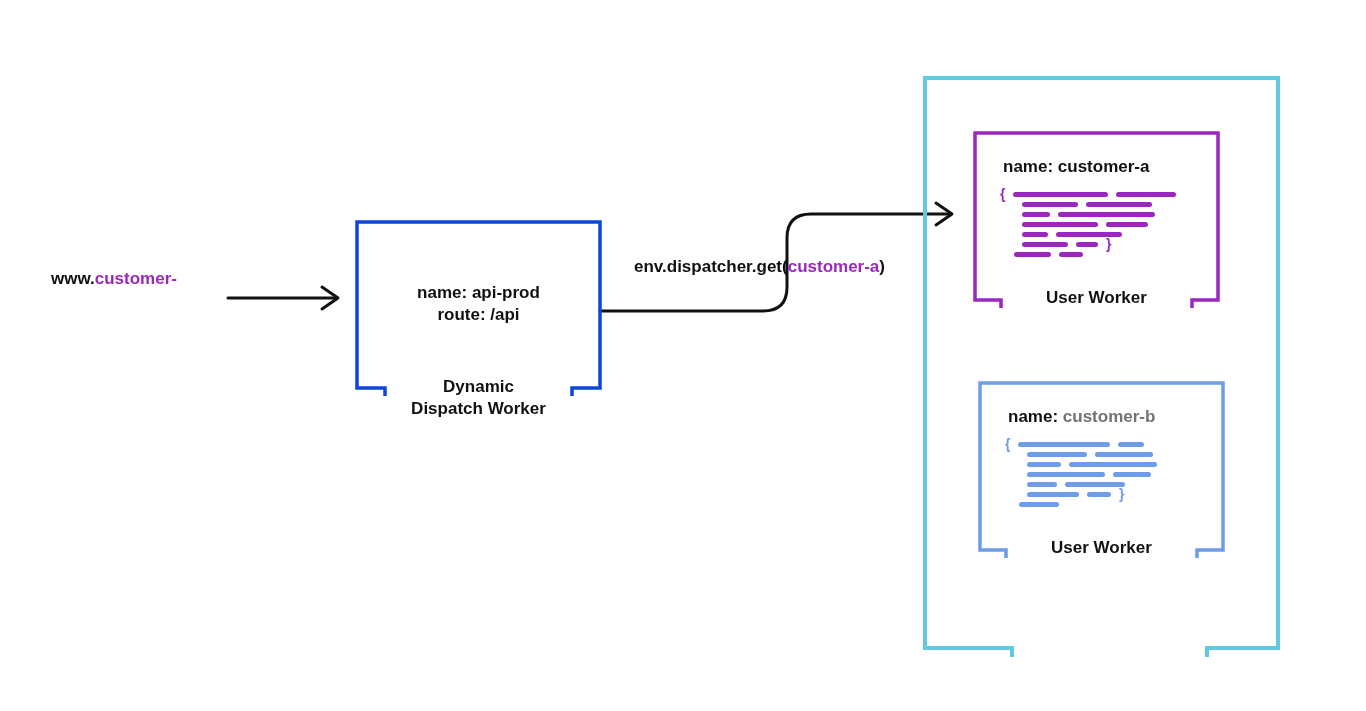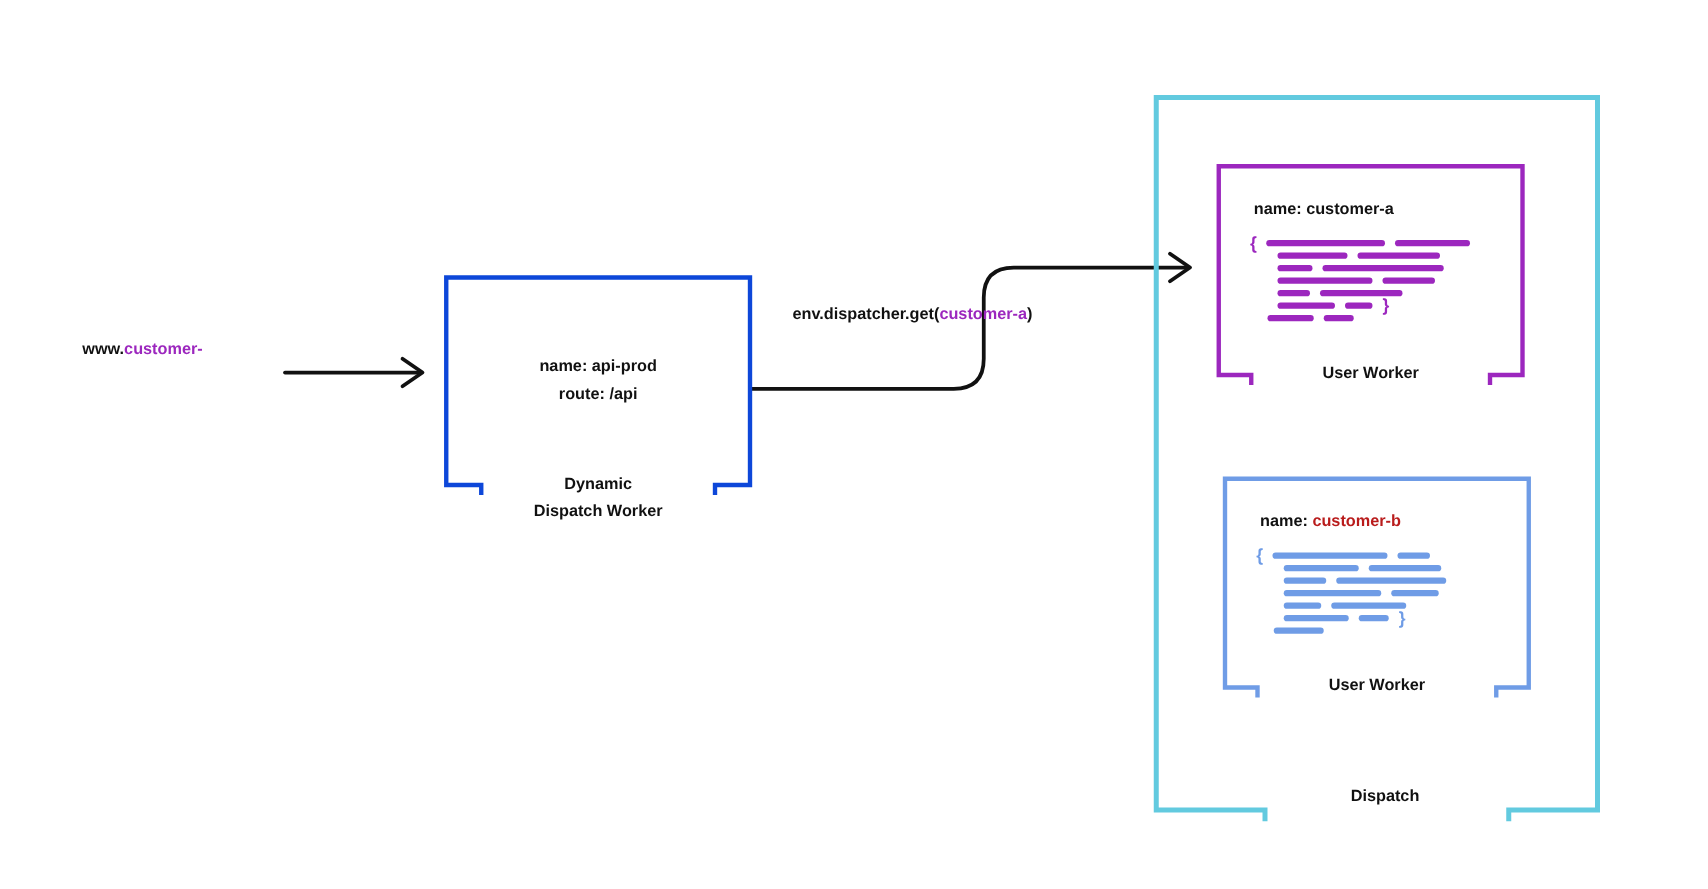--- a/index.html
+++ b/index.html
@@ -17,28 +17,28 @@
     font-family:"Liberation Sans", sans-serif;
   }
   .layer{ position:absolute; left:0; top:0; width:1366px; height:711px; }
   .box-outline{ fill:none; }
   .box-blue{ stroke:var(--blue); stroke-width:3.5; }
   .box-purple{ stroke:var(--purple); stroke-width:3.5; }
   .box-cornflower{ stroke:var(--cornflower); stroke-width:3.5; }
   .box-cyan{ stroke:var(--cyan); stroke-width:4; }
   .arrow-line{ stroke:var(--ink); stroke-width:3; fill:none; stroke-linecap:round; stroke-linejoin:round; }
 
-  .txt{ position:absolute; font-weight:700; font-size:13px; line-height:22px; color:var(--ink); }
+  .txt{ position:absolute; font-weight:700; font-size:17px; line-height:22px; color:var(--ink); }
   .center{ text-align:center; }
   .purple-text{ color:var(--purple); }
 
   .url-label{ left:8px; top:268px; width:212px; }
   .ddw-text{ left:357px; top:282px; width:243px; }
   .ddw-label{ left:357px; top:376px; width:243px; }
-  .call-label{ left:634px; top:240px; white-space:nowrap; }
+  .call-label{ left:634px; top:256px; white-space:nowrap; }
 
   .worker-name-a{ left:1003px; top:156px; }
   .worker-name-b{ left:1008px; top:406px; }
   .worker-label-a{ left:975px; top:287px; width:243px; }
   .worker-label-b{ left:980px; top:537px; width:243px; }
   .ns-label{ left:1008px; top:626px; width:200px; }
 
   .code-area{ position:absolute; width:205px; }
   .code-area-a{ left:1000px; top:189px; }
   .code-area-b{ left:1005px; top:439px; }
@@ -116,21 +116,21 @@
         <span class="brace">}</span>
       </div>
       <div class="code-row" style="padding-left: 14px;">
         <span class="code-bar" style="width: 37px;"></span>
         <span class="code-bar" style="width: 24px;"></span>
       </div>
     </div>
   <div class="txt center worker-label-a">User Worker</div>
 
   <div class="txt worker-name-b">
-    <span>name: </span><span style="color: #b91c1c;">customer-b</span>
+    <span>name: </span><span style="color: #737373;">customer-b</span>
   </div>
   <div class="code-area code-area-b" style="color: rgb(111, 156, 230);">
       <div class="code-row" style="padding-left: 0px;">
         <span class="brace">{</span>
         <span class="code-bar" style="width: 92px;"></span>
         <span class="code-bar" style="width: 26px;"></span>
       </div>
       <div class="code-row" style="padding-left: 22px;">
         <span class="code-bar" style="width: 60px;"></span>
         <span class="code-bar" style="width: 58px;"></span>
@@ -152,16 +152,15 @@
         <span class="code-bar" style="width: 24px;"></span>
         <span class="brace">}</span>
       </div>
       <div class="code-row" style="padding-left: 14px;">
         <span class="code-bar" style="width: 40px;"></span>
       </div>
     </div>
   <div class="txt center worker-label-b">User Worker</div>
 
   <div class="txt center ns-label">
-    <div>Dispatch</div>
   </div>
 
 </div>
 
 </body></html>

